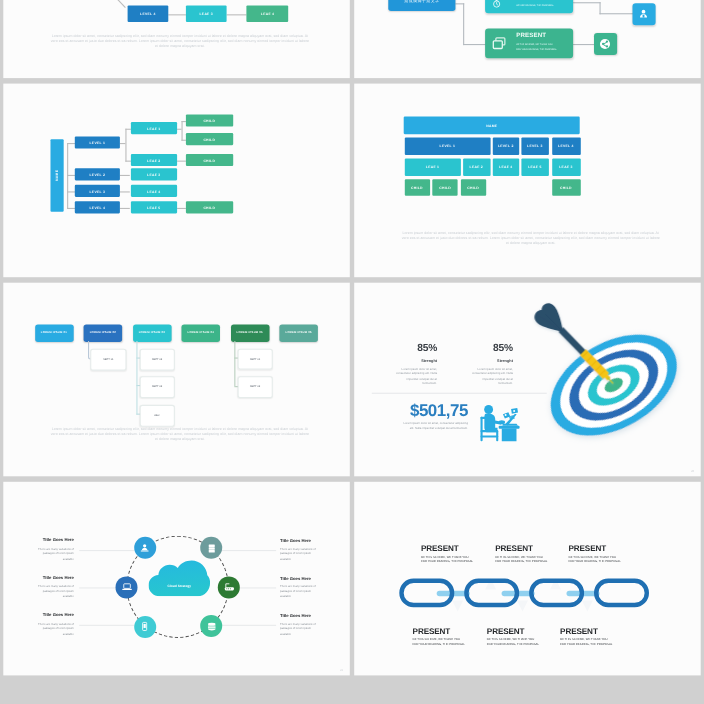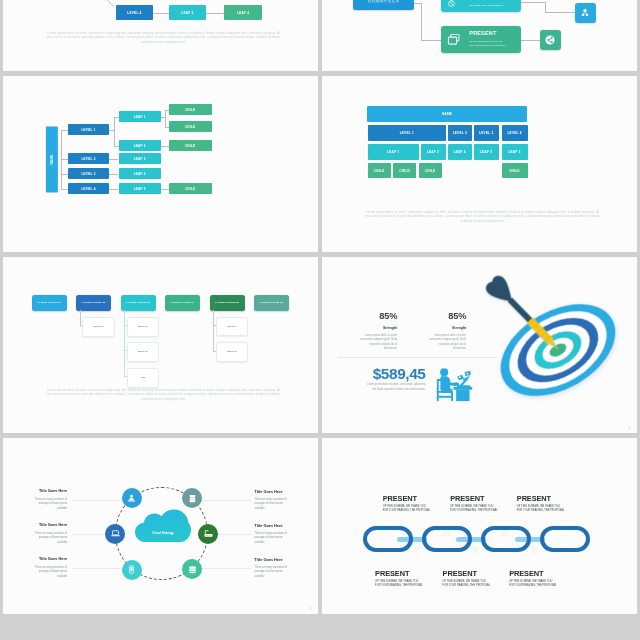--- a/index.html
+++ b/index.html
@@ -247,21 +247,21 @@
     <div class="statval" style="left:20px;top:55px;width:55.3px;">85%</div>
     <div class="stattitle" style="left:20px;top:69.5px;width:55.3px;">Strenght</div>
     <div class="statbody" style="left:35px;top:76.5px;width:40.3px;">Lorem ipsum dolor sit amet, consectetur adipiscing elit. Nulla imperdiet volutpat dui at fermentum.</div>
 
     <div class="statval" style="left:89px;top:55px;width:55.3px;">85%</div>
     <div class="stattitle" style="left:89px;top:69.5px;width:55.3px;">Strenght</div>
     <div class="statbody" style="left:104px;top:76.5px;width:40.3px;">Lorem ipsum dolor sit amet, consectetur adipiscing elit. Nulla imperdiet volutpat dui at fermentum.</div>
 
     <div style="position:absolute;left:16.3px;top:100.2px;width:159px;height:1px;background:#e6e8ea;"></div>
 
-    <div class="amount">$589,45</div>
+    <div class="amount">$501,75</div>
     <div class="statbody" style="left:40px;top:126px;width:63.5px;">Lorem ipsum dolor sit amet, consectetur adipiscing elit. Nulla imperdiet volutpat dui at fermentum.</div>
 
     <svg class="deskicon" viewBox="0 0 106 100">
       <g fill="#29abe2">
 
         <rect x="5" y="34" width="5.5" height="63" rx="2.5"></rect>
         <rect x="5" y="34" width="24" height="5.5" rx="2.5"></rect>
         <rect x="24" y="34" width="5.5" height="38" rx="2.5"></rect>
         <rect x="5" y="68" width="46" height="5.5" rx="2.5"></rect>
         <rect x="45.5" y="70" width="5.5" height="27" rx="2.5"></rect>

